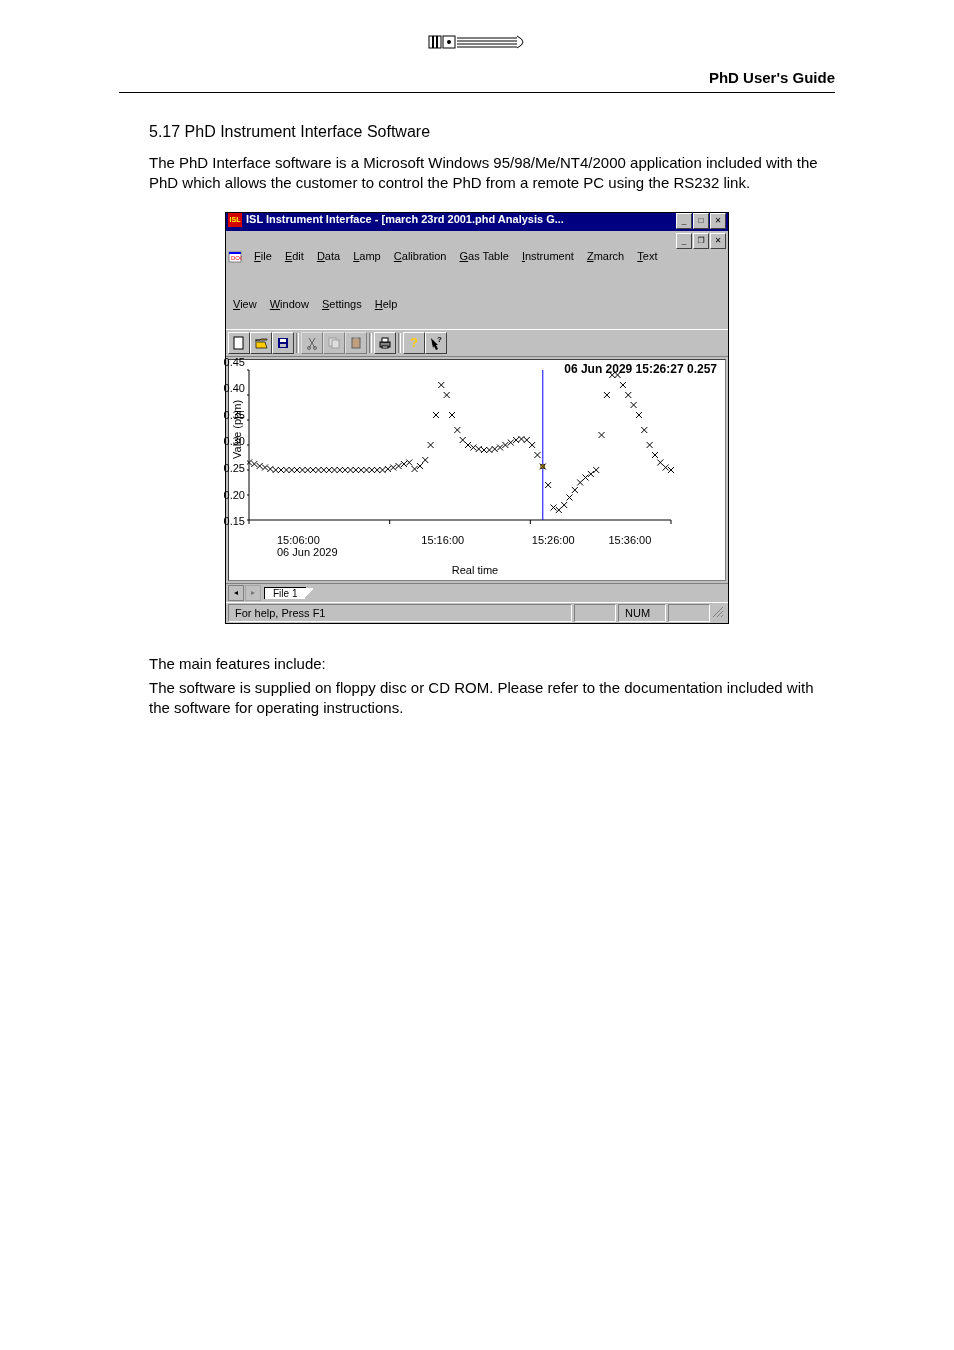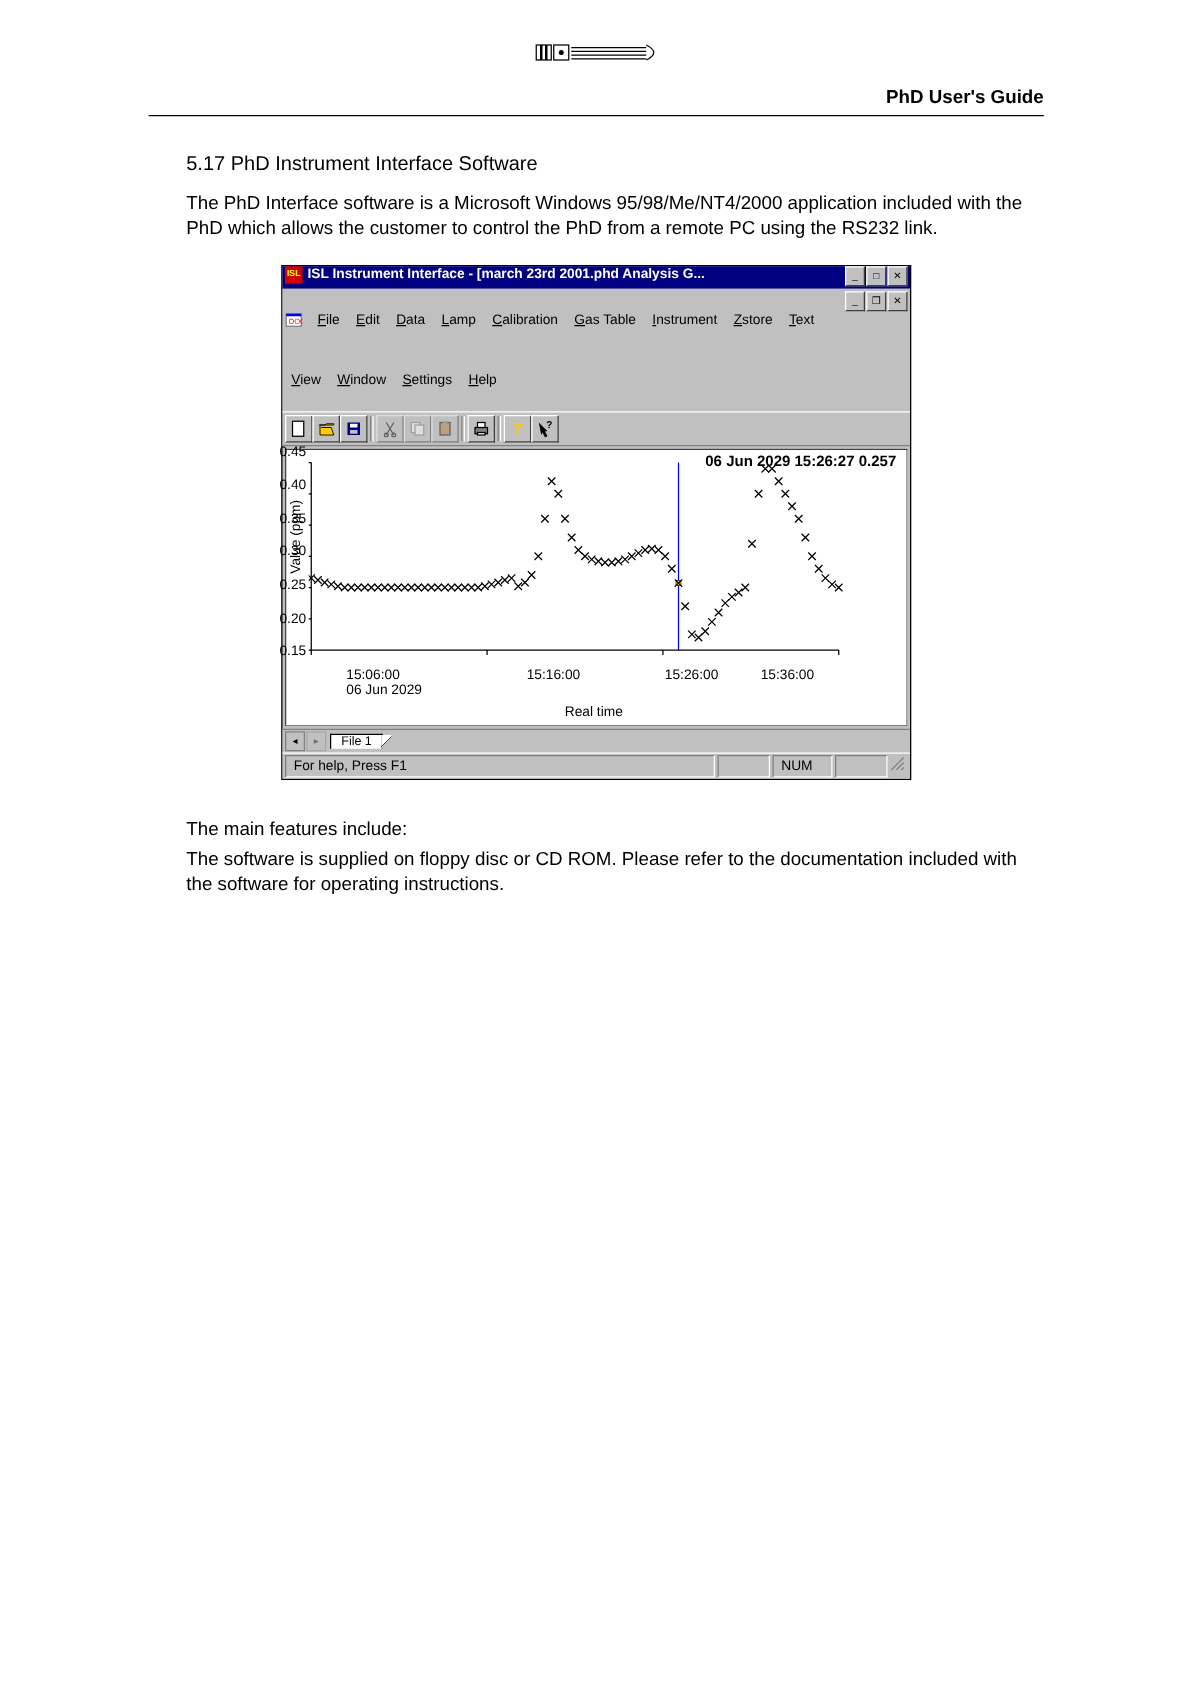--- a/index.html
+++ b/index.html
@@ -98,21 +98,21 @@
               <text x="3" y="9" font-size="6" fill="#f00">DOC</text>
             </svg>
         </span>
         <span class="menu-item"><u>F</u><span>ile</span></span>
         <span class="menu-item"><u>E</u><span>dit</span></span>
         <span class="menu-item"><u>D</u><span>ata</span></span>
         <span class="menu-item"><u>L</u><span>amp</span></span>
         <span class="menu-item"><u>C</u><span>alibration</span></span>
         <span class="menu-item"><u>G</u><span>as Table</span></span>
         <span class="menu-item"><u>I</u><span>nstrument</span></span>
-        <span class="menu-item"><u>Z</u><span>store</span></span>
+        <span class="menu-item"><u>Z</u><span>march</span></span>
         <span class="menu-item"><u>T</u><span>ext</span></span>
         <div class="mdi-btns">
           <div class="tb-btn">_</div>
           <div class="tb-btn">❐</div>
           <div class="tb-btn">✕</div>
         </div>
         <br>
         <span class="menu-item"><u>V</u><span>iew</span></span>
         <span class="menu-item"><u>W</u><span>indow</span></span>
         <span class="menu-item"><u>S</u><span>ettings</span></span>

